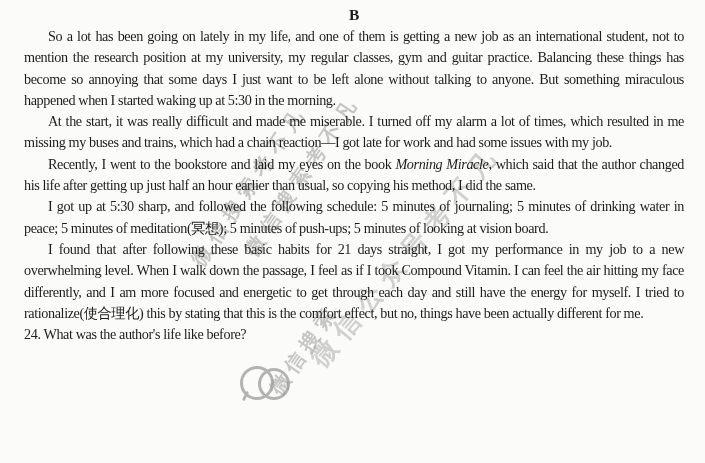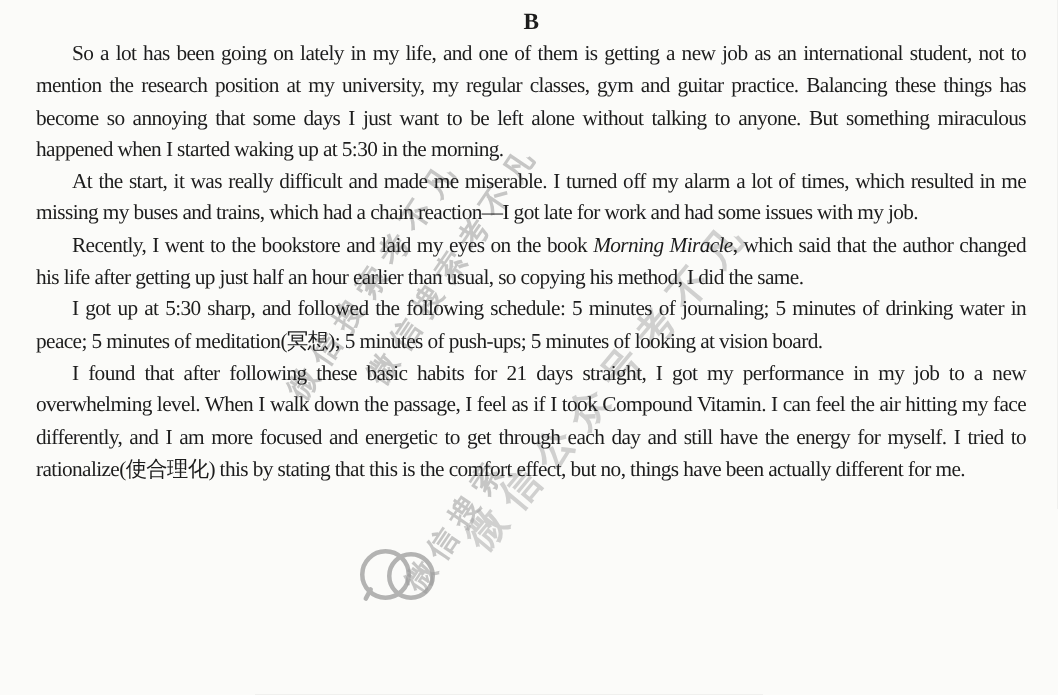--- a/index.html
+++ b/index.html
@@ -91,15 +91,16 @@
     <div class="ring-tail"></div>
   </div>
 
   <div class="content">
     <p class="sec-head">B</p>
     <p class="para"><span>So a lot has been going on lately in my life, and one of them is getting a new job as an international student, not to mention the research position at my university, my regular classes, gym and guitar practice. Balancing these things has become so annoying that some days I just want to be left alone without talking to anyone. But something miraculous happened when I started waking up at 5:30 in the morning.</span></p>
     <p class="para"><span>At the start, it was really difficult and made me miserable. I turned off my alarm a lot of times, which resulted in me missing my buses and trains, which had a chain reaction—I got late for work and had some issues with my job.</span></p>
     <p class="para"><span>Recently, I went to the bookstore and laid my eyes on the book </span><i>Morning Miracle</i><span>, which said that the author changed his life after getting up just half an hour earlier than usual, so copying his method, I did the same.</span></p>
     <p class="para"><span>I got up at 5:30 sharp, and followed the following schedule: 5 minutes of journaling; 5 minutes of drinking water in peace; 5 minutes of meditation(冥想); 5 minutes of push-ups; 5 minutes of looking at vision board.</span></p>
     <p class="para"><span>I found that after following these basic habits for 21 days straight, I got my performance in my job to a new overwhelming level. When I walk down the passage, I feel as if I took Compound Vitamin. I can feel the air hitting my face differently, and I am more focused and energetic to get through each day and still have the energy for myself. I tried to rationalize(使合理化) this by stating that this is the comfort effect, but no, things have been actually different for me.</span></p>
+    <p class="para q-clipped"><span>24. What was the author's life like before?</span></p>
   </div>
 
 </div>
 
 </body></html>

